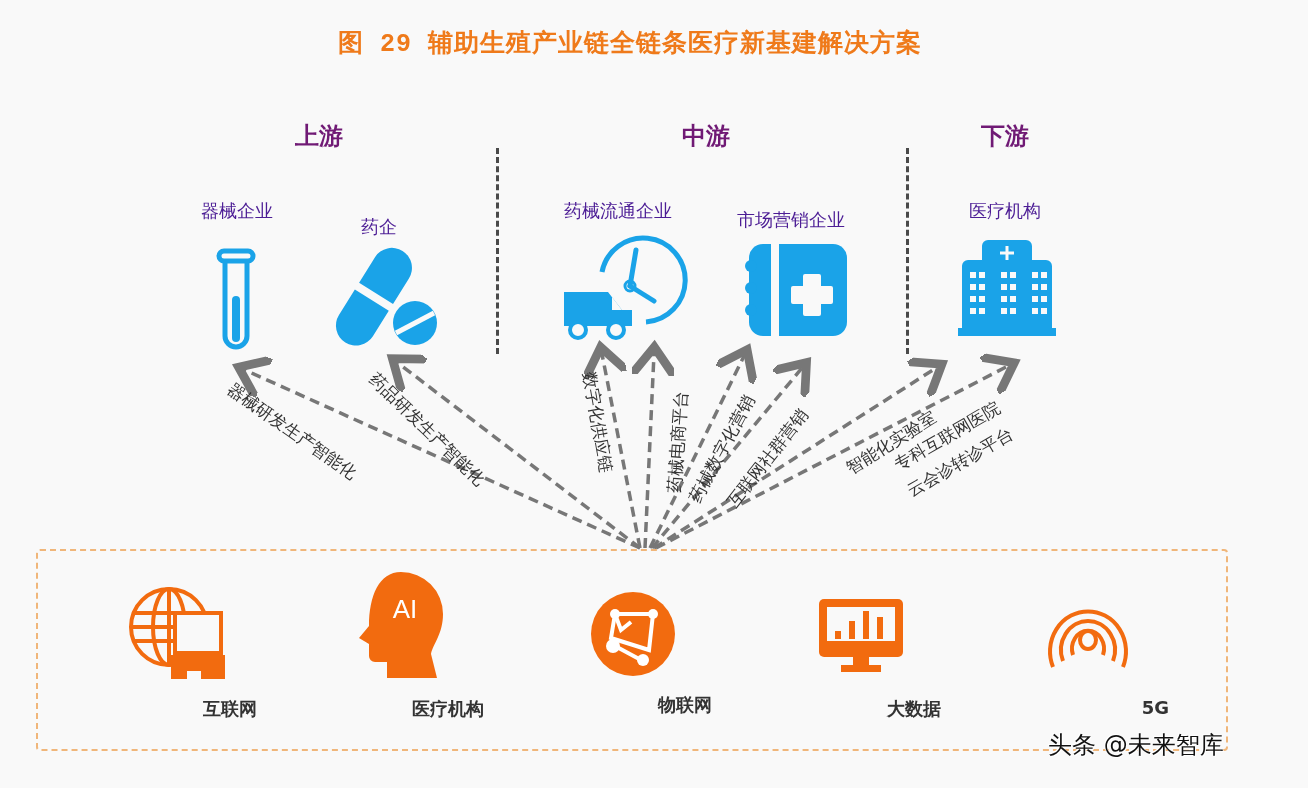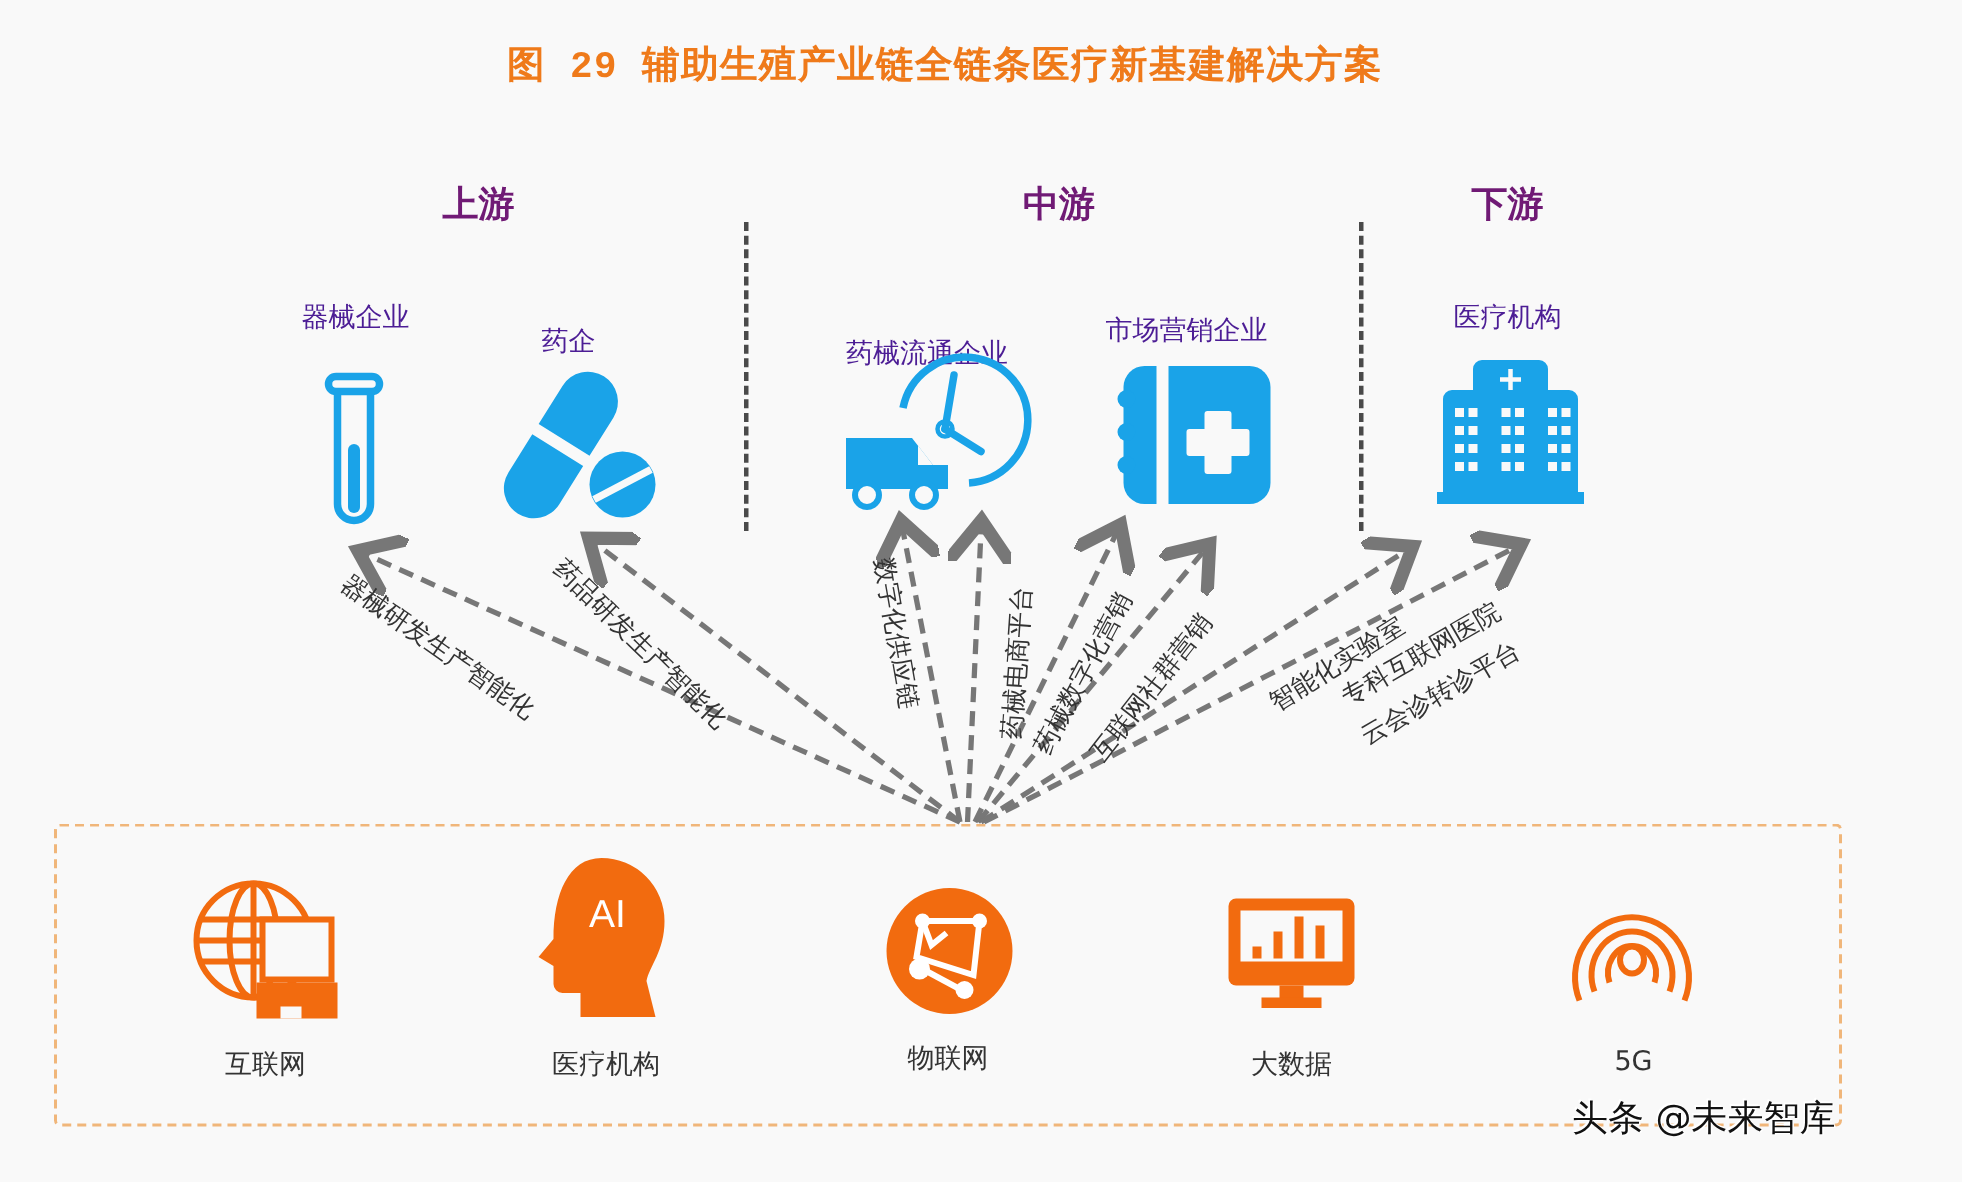--- a/index.html
+++ b/index.html
@@ -20,21 +20,21 @@
     font-size:18px; color:#4c1d95; text-align:center; width:200px;
   }
   .vdash {
     width:0; border-left:3px dashed #4a4a4a;
   }
   .tech-box {
     left:36px; top:549px; width:1188px; height:198px;
     border:2px dashed #f0b67a; border-radius:4px;
   }
   .tech-label {
-    font-size:18px; color:#333; text-align:center; width:160px;
+    font-size:18px; color:#333; text-align:right; width:160px;font-weight:bold;
   }
   .arrow-label {
     font-size:17px; color:#333; white-space:nowrap; transform-origin:left top;
   }
   .watermark {
     left:1048px; top:729px; font-size:24px; color:#111;
     text-shadow: 1px 1px 0 #fff, -1px -1px 0 #fff;
   }
   svg { overflow:visible; }
 </style>
@@ -45,21 +45,21 @@
 
 <div class="abs stage" style="left:259px;top:120px;">上游</div>
 <div class="abs stage" style="left:646px;top:120px;">中游</div>
 <div class="abs stage" style="left:945px;top:120px;">下游</div>
 
 <div class="abs vdash" style="left:496px;top:148px;height:206px;"></div>
 <div class="abs vdash" style="left:906px;top:148px;height:206px;"></div>
 
 <div class="abs company" style="left:137px;top:199px;">器械企业</div>
 <div class="abs company" style="left:279px;top:215px;">药企</div>
-<div class="abs company" style="left:518px;top:199px;margin-top:24px;">药械流通企业</div>
+<div class="abs company" style="left:518px;top:199px;">药械流通企业</div>
 <div class="abs company" style="left:691px;top:208px;">市场营销企业</div>
 <div class="abs company" style="left:905px;top:199px;font-family:Liberation Serif, serif;">医疗机构</div>
 
 <svg class="abs" style="left:215px;top:248px;" width="44" height="106">
   <rect x="4" y="3" width="34" height="10" rx="5" fill="none" stroke="#1aa3e8" stroke-width="5"></rect>
   <path d="M10 14 V88 a11 11 0 0 0 22 0 V14" fill="none" stroke="#1aa3e8" stroke-width="5"></path>
   <rect x="17" y="48" width="8" height="46" rx="4" fill="#1aa3e8"></rect>
 </svg>
 
 <svg class="abs" style="left:335px;top:245px;" width="110" height="105">

